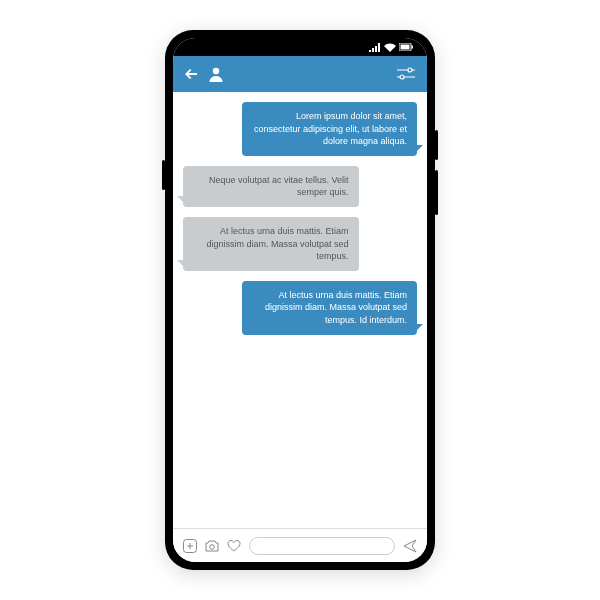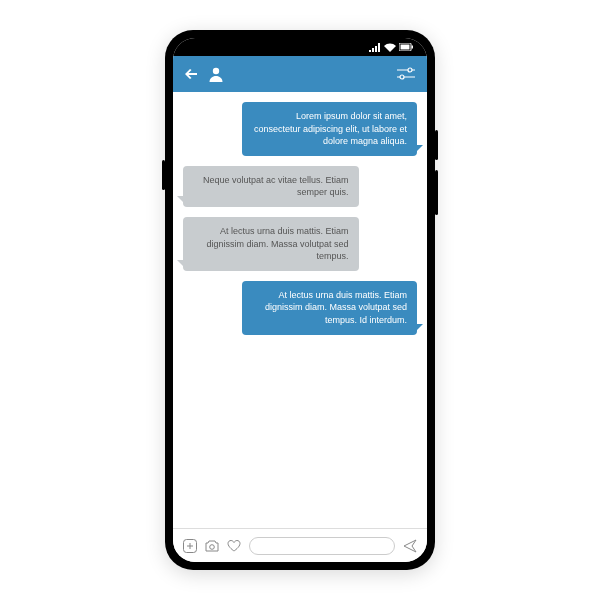--- a/index.html
+++ b/index.html
@@ -148,21 +148,21 @@
           <line x1="0" y1="3" x2="18" y2="3" stroke="#fff" stroke-width="1.2"></line>
           <circle cx="13" cy="3" r="2" fill="#3a8bbf" stroke="#fff" stroke-width="1.2"></circle>
           <line x1="0" y1="10" x2="18" y2="10" stroke="#fff" stroke-width="1.2"></line>
           <circle cx="5" cy="10" r="2" fill="#3a8bbf" stroke="#fff" stroke-width="1.2"></circle>
         </svg>
       </span>
     </div>
 
     <div class="messages">
       <div class="bubble sent">Lorem ipsum dolor sit amet, consectetur adipiscing elit, ut labore et dolore magna aliqua.</div>
-      <div class="bubble received">Neque volutpat ac vitae tellus. Etiam semper quis.</div>
+      <div class="bubble received">Neque volutpat ac vitae tellus. Velit semper quis.</div>
       <div class="bubble received">At lectus urna duis mattis. Etiam dignissim diam. Massa volutpat sed tempus.</div>
       <div class="bubble sent">At lectus urna duis mattis. Etiam dignissim diam. Massa volutpat sed tempus. Id interdum.</div>
     </div>
 
     <div class="footer">
       <span class="footer-icon">
         <svg width="14" height="14" viewBox="0 0 14 14">
             <rect x="0.5" y="0.5" width="13" height="13" rx="3" fill="none" stroke="#888" stroke-width="1"></rect>
             <path stroke="#888" stroke-width="1" d="M7 4v6M4 7h6"></path>
           </svg>

